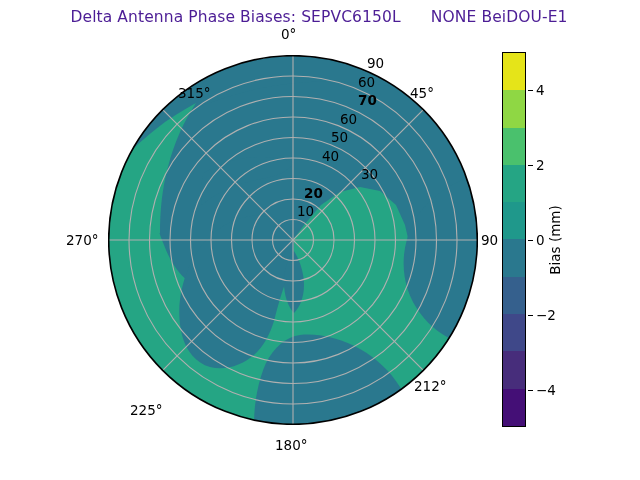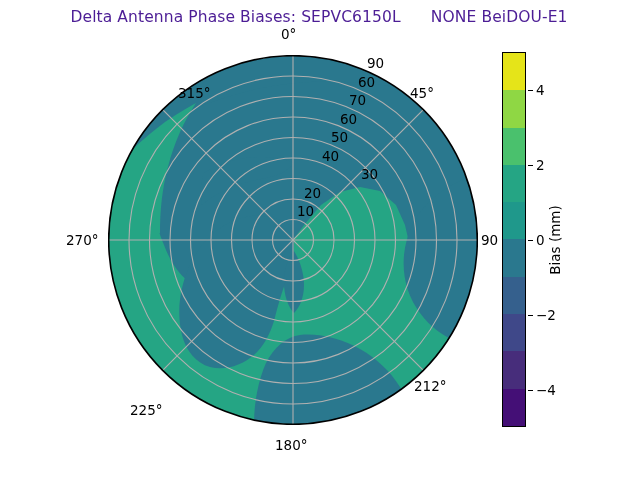--- a/index.html
+++ b/index.html
@@ -206,26 +206,26 @@
         <line x1="185" y1="1" x2="185" y2="369"></line>
         <line x1="1" y1="185" x2="369" y2="185"></line>
         <line x1="54.9" y1="54.9" x2="315.1" y2="315.1"></line>
         <line x1="315.1" y1="54.9" x2="54.9" y2="315.1"></line>
       </g>
 
       <circle cx="185" cy="185" r="184.3" fill="none" stroke="#000000" stroke-width="1.6"></circle>
     </svg>
 
     <span class="r-label" style="left:189px; top:148px;">10</span>
-    <span class="r-label" style="left:196px; top:130px;">20</span>
+    <span class="r-label" style="left:196px; top:130px;font-weight:bold;">20</span>
     <span class="r-label" style="left:205px; top:111px;margin-left:48px;">30</span>
     <span class="r-label" style="left:214px; top:93px;">40</span>
     <span class="r-label" style="left:223px; top:74px;">50</span>
     <span class="r-label" style="left:232px; top:56px;">60</span>
-    <span class="r-label" style="left:241px; top:37px;">70</span>
+    <span class="r-label" style="left:250px; top:37px;font-weight:bold;">70</span>
     <span class="r-label" style="left:250px; top:19px;">60</span>
     <span class="r-label" style="left:259px; top:0px;">90</span>
   </div>
 
   <span class="theta-label" style="left:281px; top:26px;">0°</span>
   <span class="theta-label" style="left:410px; top:85px;">45°</span>
   <span class="theta-label" style="left:481px; top:232px;">90</span>
   <span class="theta-label" style="left:414px; top:378px;">212°</span>
   <span class="theta-label" style="left:275px; top:437px;">180°</span>
   <span class="theta-label" style="left:130px; top:378px;margin-top:24px;">225°</span>

